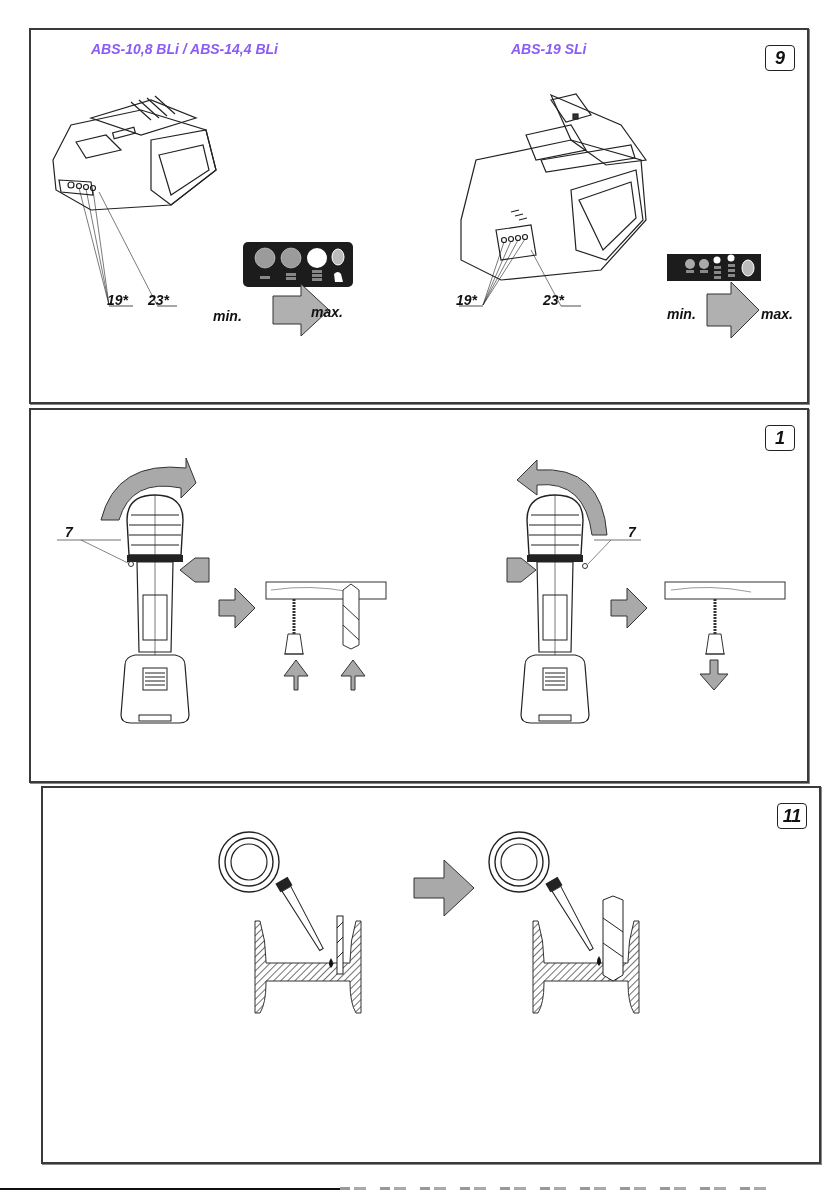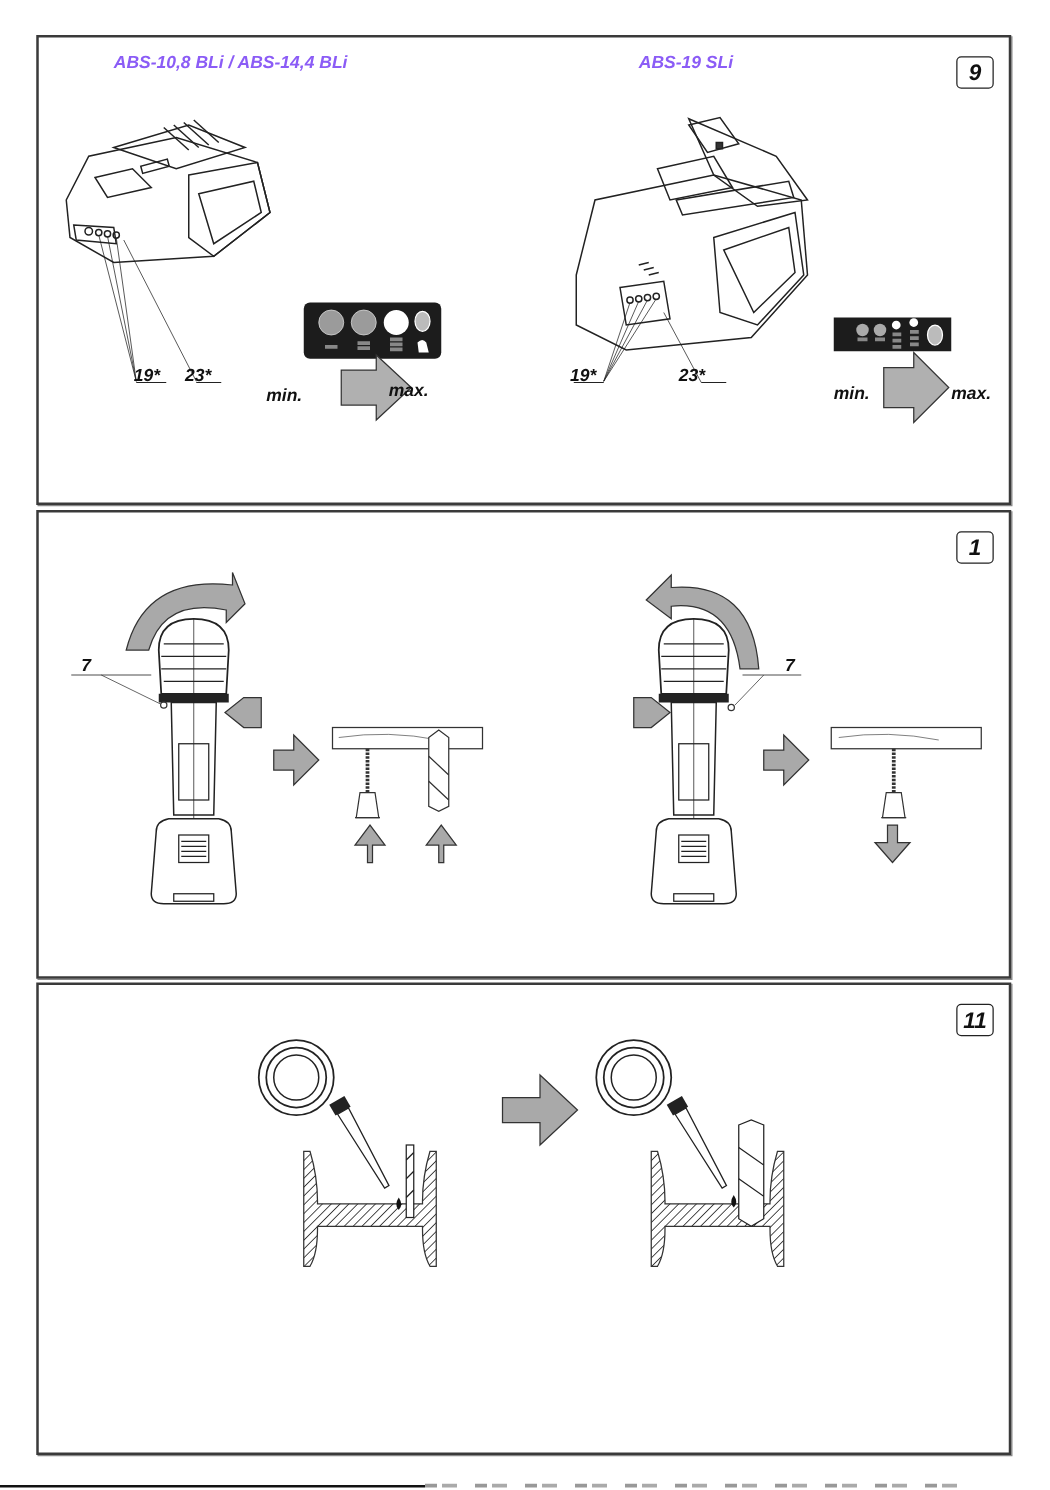--- a/index.html
+++ b/index.html
@@ -2,21 +2,21 @@
 <html><head>
 <meta charset="utf-8">
 <style>
   html, body { margin: 0; padding: 0; background: #ffffff; }
   body { width: 840px; height: 1192px; position: relative; overflow: hidden;
          font-family: "Liberation Sans", sans-serif; }
   .panel { position: absolute; left: 29px; width: 776px; border: 2px solid #3a3a3a;
            box-shadow: 1px 1px 0 #888; background: #fff; }
   .p9  { top: 28px;  height: 372px; }
   .p10 { top: 408px; height: 371px; }
-  .p11 { top: 786px; height: 374px; }
+  .p11 { top: 786px; height: 374px; margin-left: 12px; }
   .fignum { position: absolute; right: 12px; top: 15px; width: 28px; height: 24px;
             border: 1.5px solid #222; border-radius: 4px; text-align: center;
             font-weight: bold; font-style: italic; font-size: 18px; line-height: 24px; color: #111; }
   .model { position: absolute; top: 11px; font-weight: bold; font-style: italic; font-size: 14px; color: #8b5cf6; }
   .lbl { position: absolute; font-weight: bold; font-style: italic; font-size: 14px; color: #111; }
   .u { }
   svg.art { position: absolute; left: 0; top: 0; }
   .footer-line { position: absolute; left: 0; top: 1188px; width: 340px; height: 2px; background: #111; }
   .footer-junk { position: absolute; left: 340px; top: 1187px; width: 440px; height: 3px;
                  background: repeating-linear-gradient(90deg,#333 0 10px,#fff 10px 14px,#555 14px 26px,#fff 26px 40px);

